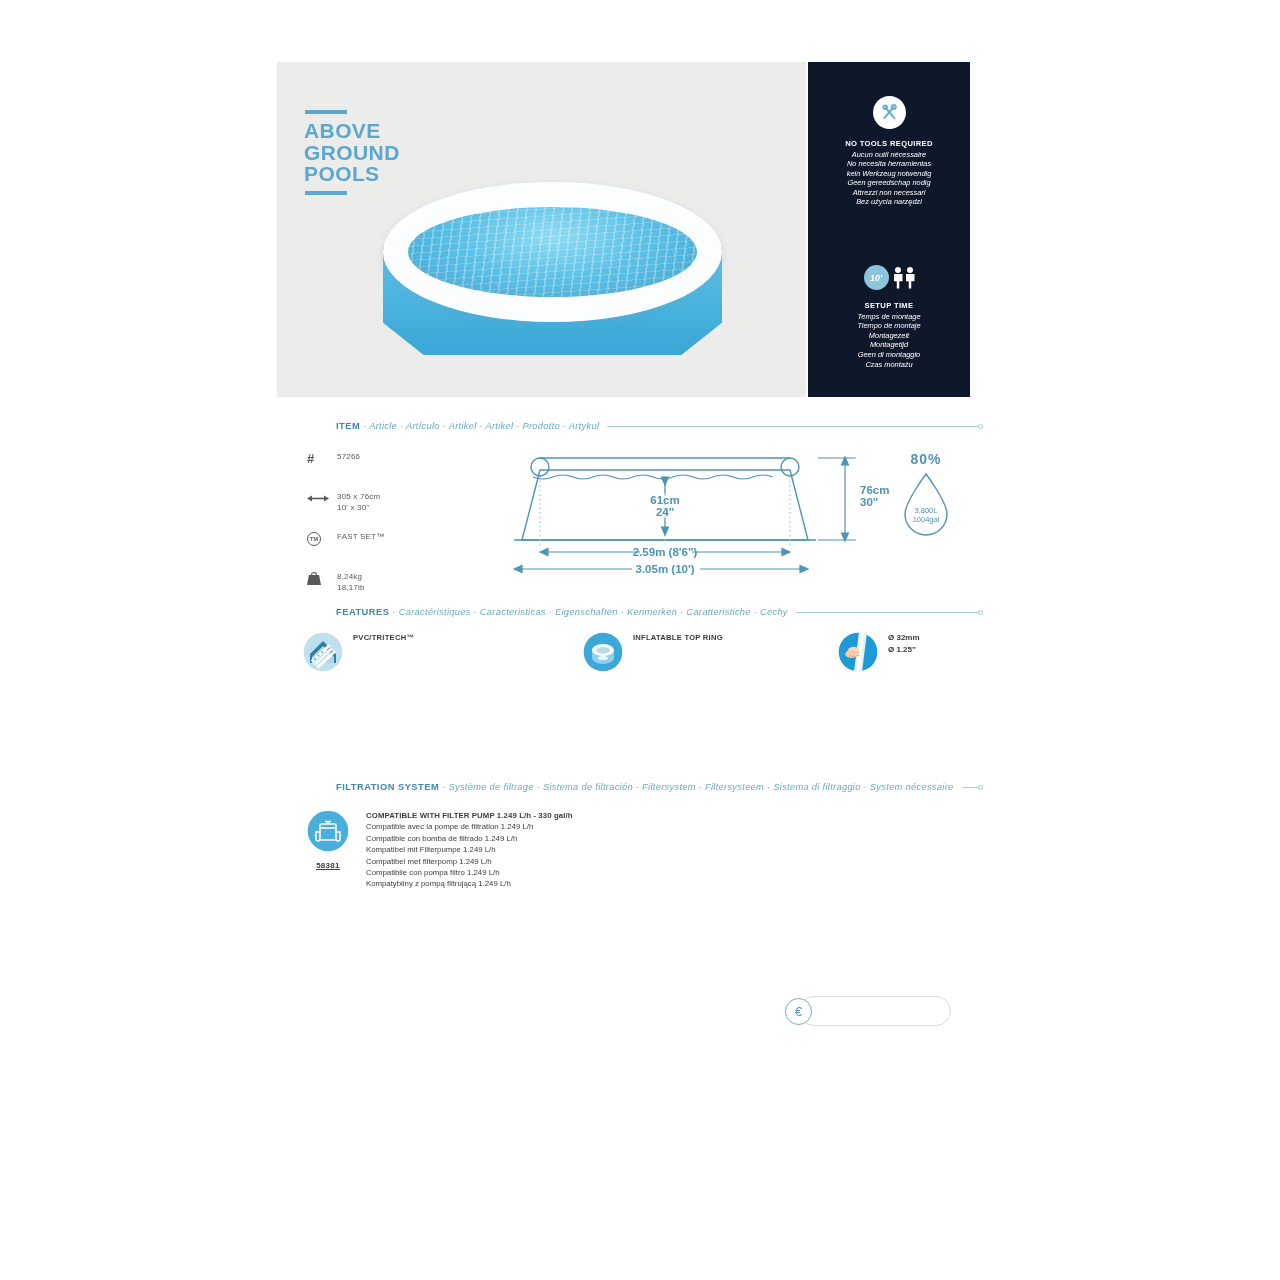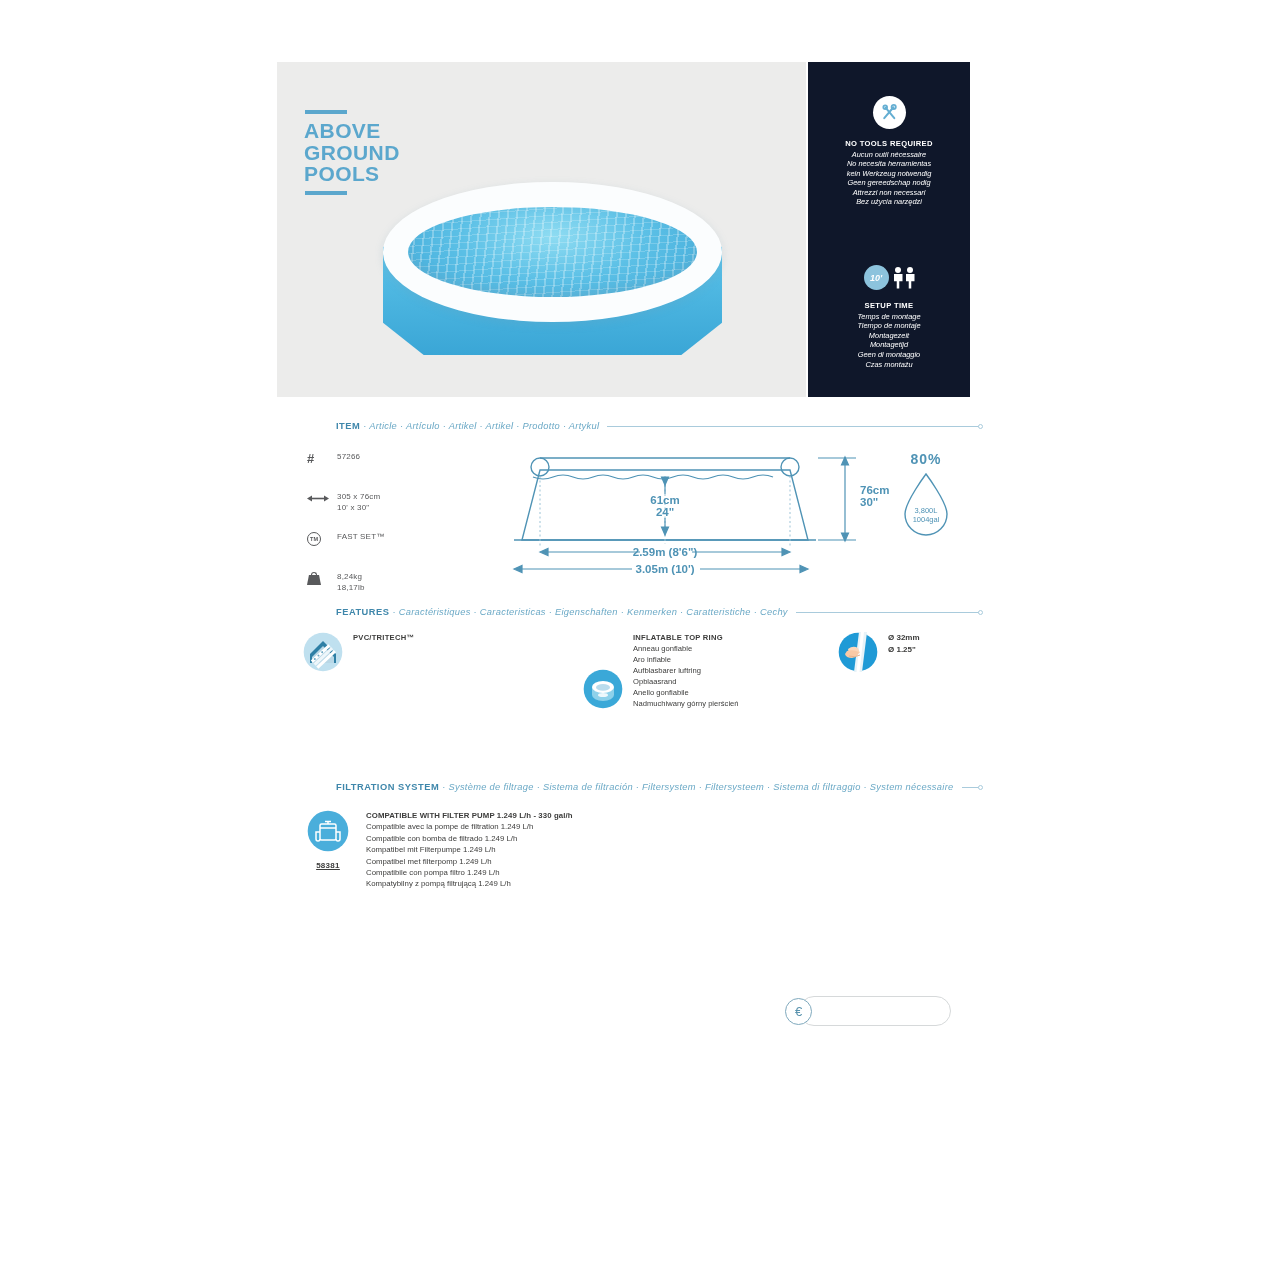--- a/index.html
+++ b/index.html
@@ -372,40 +372,32 @@
           <circle cx="17" cy="20.6" r="1" fill="#6aa7c3"></circle>
           <circle cx="22" cy="20.6" r="1" fill="#6aa7c3"></circle>
         </g>
       </svg>
     </div>
     <div>
       <div class="feat-title">PVC/TRITECH™</div>
     </div>
   </div>
 
-  <div class="feat" style="left:583px; top:632px;align-items:flex-end;">
+  <div class="feat" style="left:583px; top:632px;">
     <div class="feat-ico">
       <svg width="40" height="40" viewBox="0 0 40 40">
         <circle cx="20" cy="20" r="19.3" fill="#3aa8d8"></circle>
         <path d="M9,18 L9,26 a11,6 0 0 0 22,0 L31,18 Z" fill="#8ed1ea"></path>
         <ellipse cx="20" cy="18" rx="11" ry="6" fill="#ffffff"></ellipse>
         <ellipse cx="20" cy="18.4" rx="7" ry="3.4" fill="#b9dced"></ellipse>
         <ellipse cx="20" cy="26" rx="5" ry="2" fill="#ffffff" opacity=".85"></ellipse>
       </svg>
     </div>
     <div>
       <div class="feat-title">INFLATABLE TOP RING</div>
-      <div class="feat-lines">
-        <div>Anneau gonflable</div>
-        <div>Aro inflable</div>
-        <div>Aufblasbarer luftring</div>
-        <div>Opblaasrand</div>
-        <div>Anello gonfiabile</div>
-        <div>Nadmuchiwany górny pierścień</div>
-      </div>
     </div>
   </div>
 
   <div class="feat" style="left:838px; top:632px;">
     <div class="feat-ico">
       <svg width="40" height="40" viewBox="0 0 40 40">
         <circle cx="20" cy="20" r="19.3" fill="#1f9ad6"></circle>
         <path d="M21,0 L29,0 L24,40 L16,40 Z" fill="#e8f3f8"></path>
         <path d="M23,0 L26,0 L21.5,40 L18.5,40 Z" fill="#ffffff"></path>
         <path d="M10,17 q5,-4 10,-1 l2,5 q-6,3 -11,1 Z" fill="#fbd7bb"></path>

